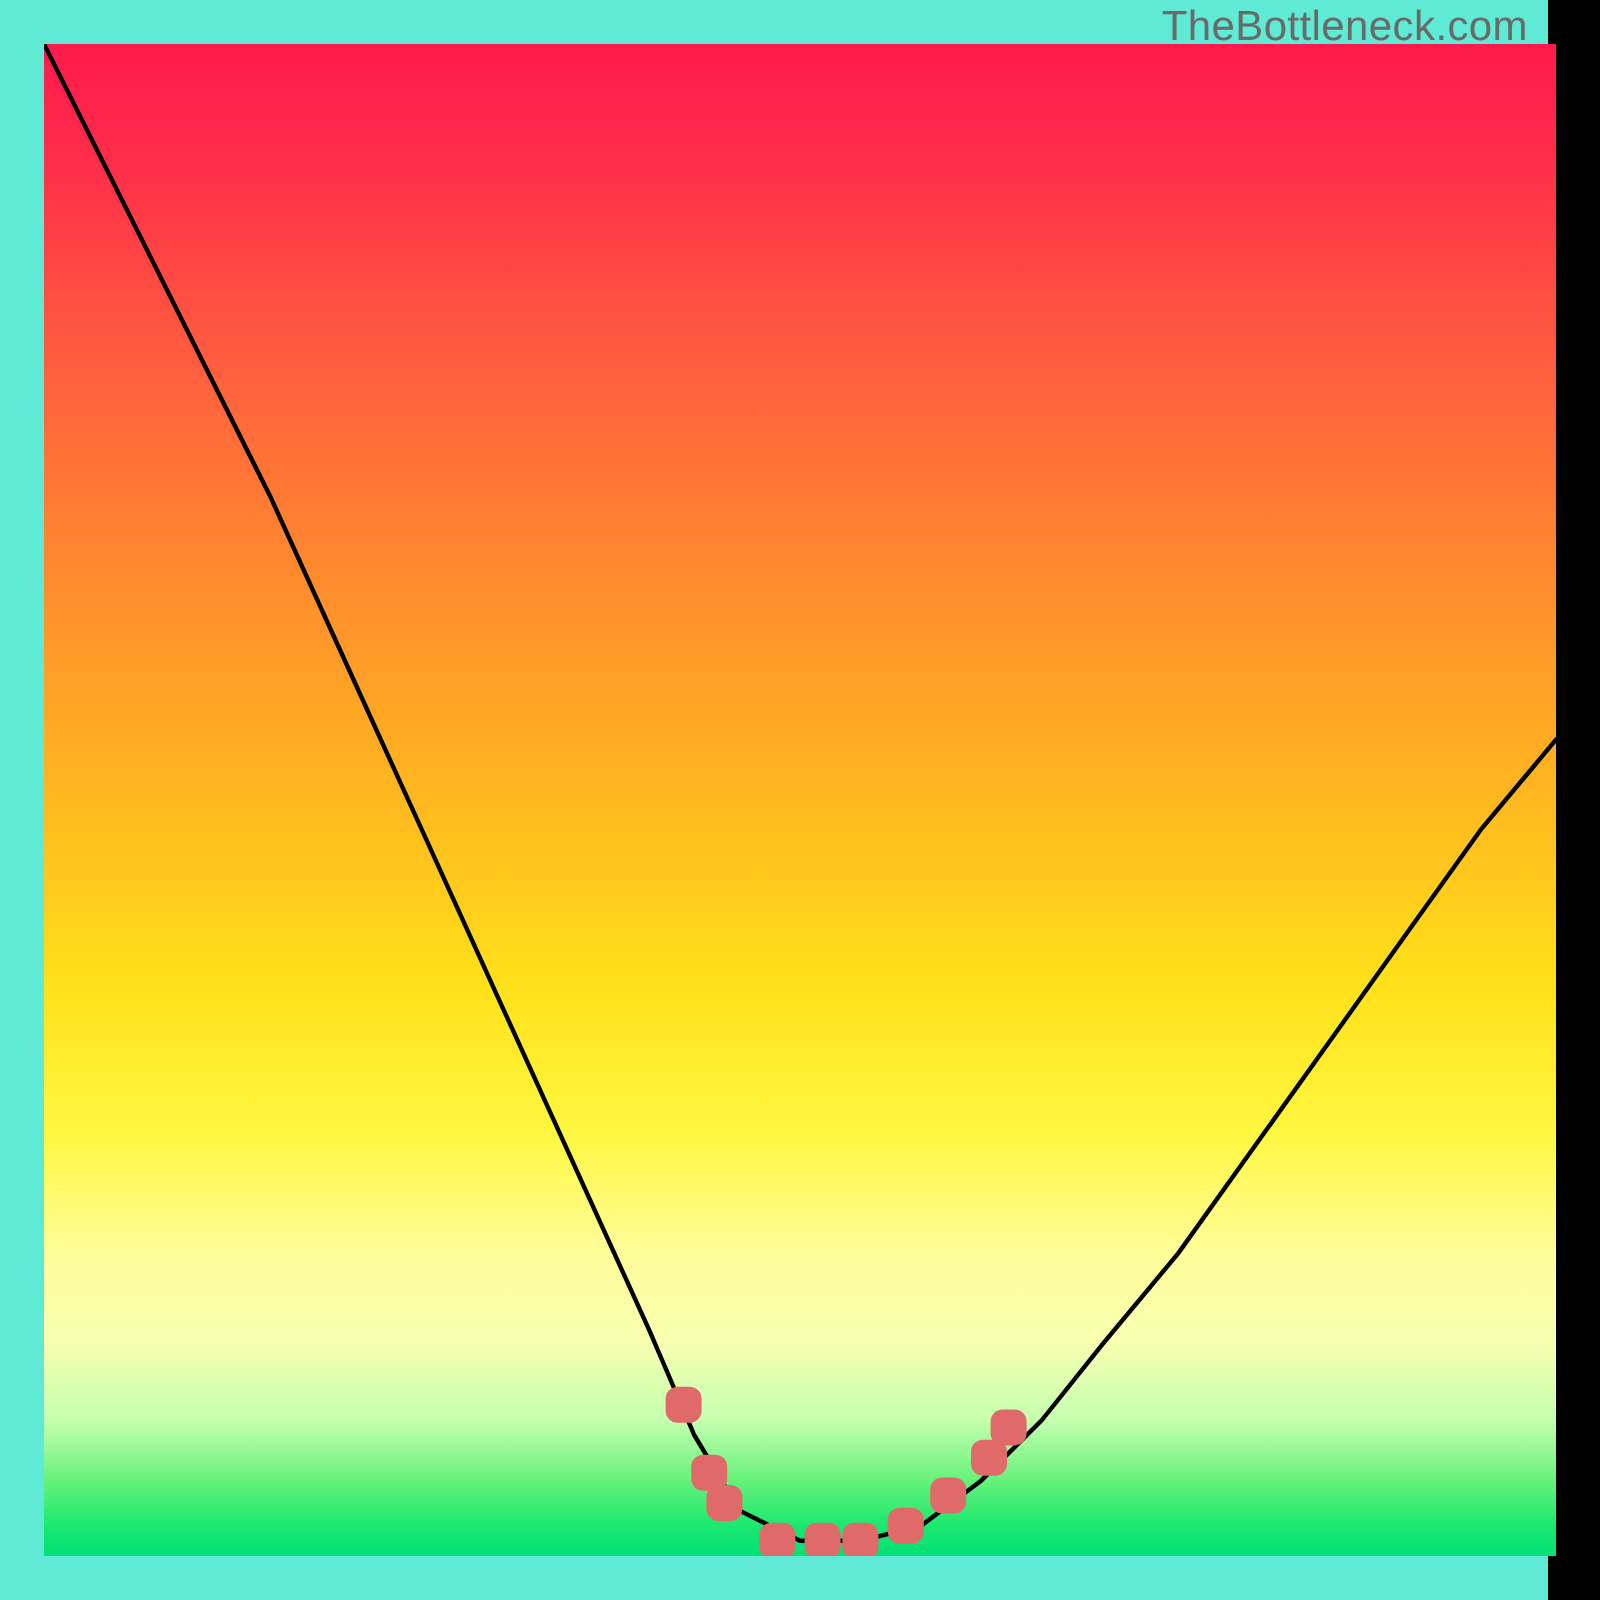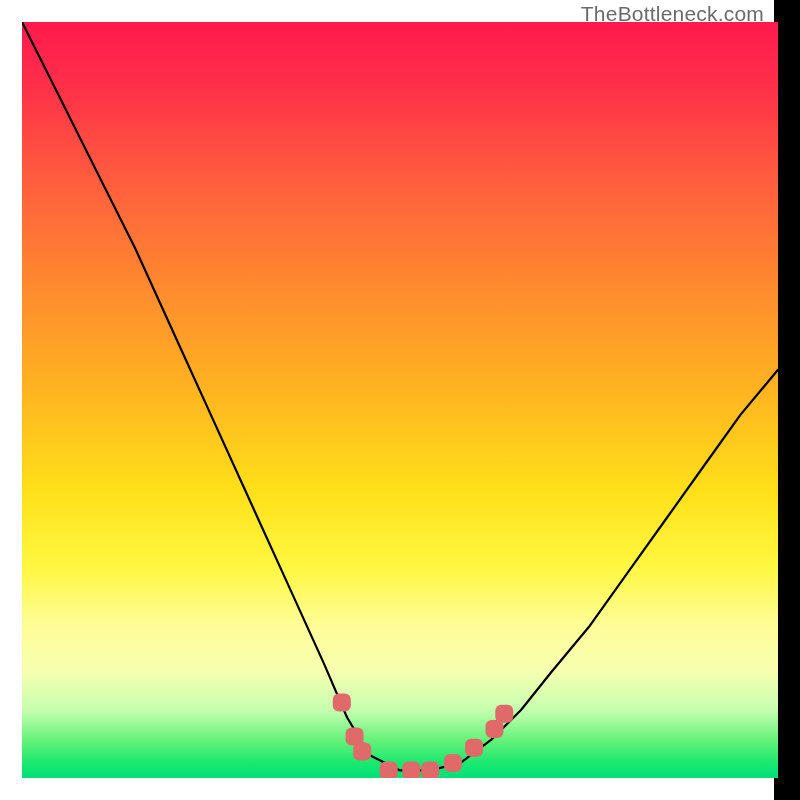--- a/index.html
+++ b/index.html
@@ -11,21 +11,21 @@
     overflow: hidden;
     position: relative;
     font-family: Arial, Helvetica, sans-serif;
   }
   .outer {
     position: absolute;
     top: 0;
     left: 0;
     width: 774px;
     height: 800px;
-    background: #ffffff;
+    background: #5eead4;
   }
   .plot {
     position: absolute;
     top: 22px;
     left: 22px;
     width: 756px;
     height: 756px;
     background: linear-gradient(to bottom,
       #ff1a4d 0%,
       #ff2e4a 8%,

